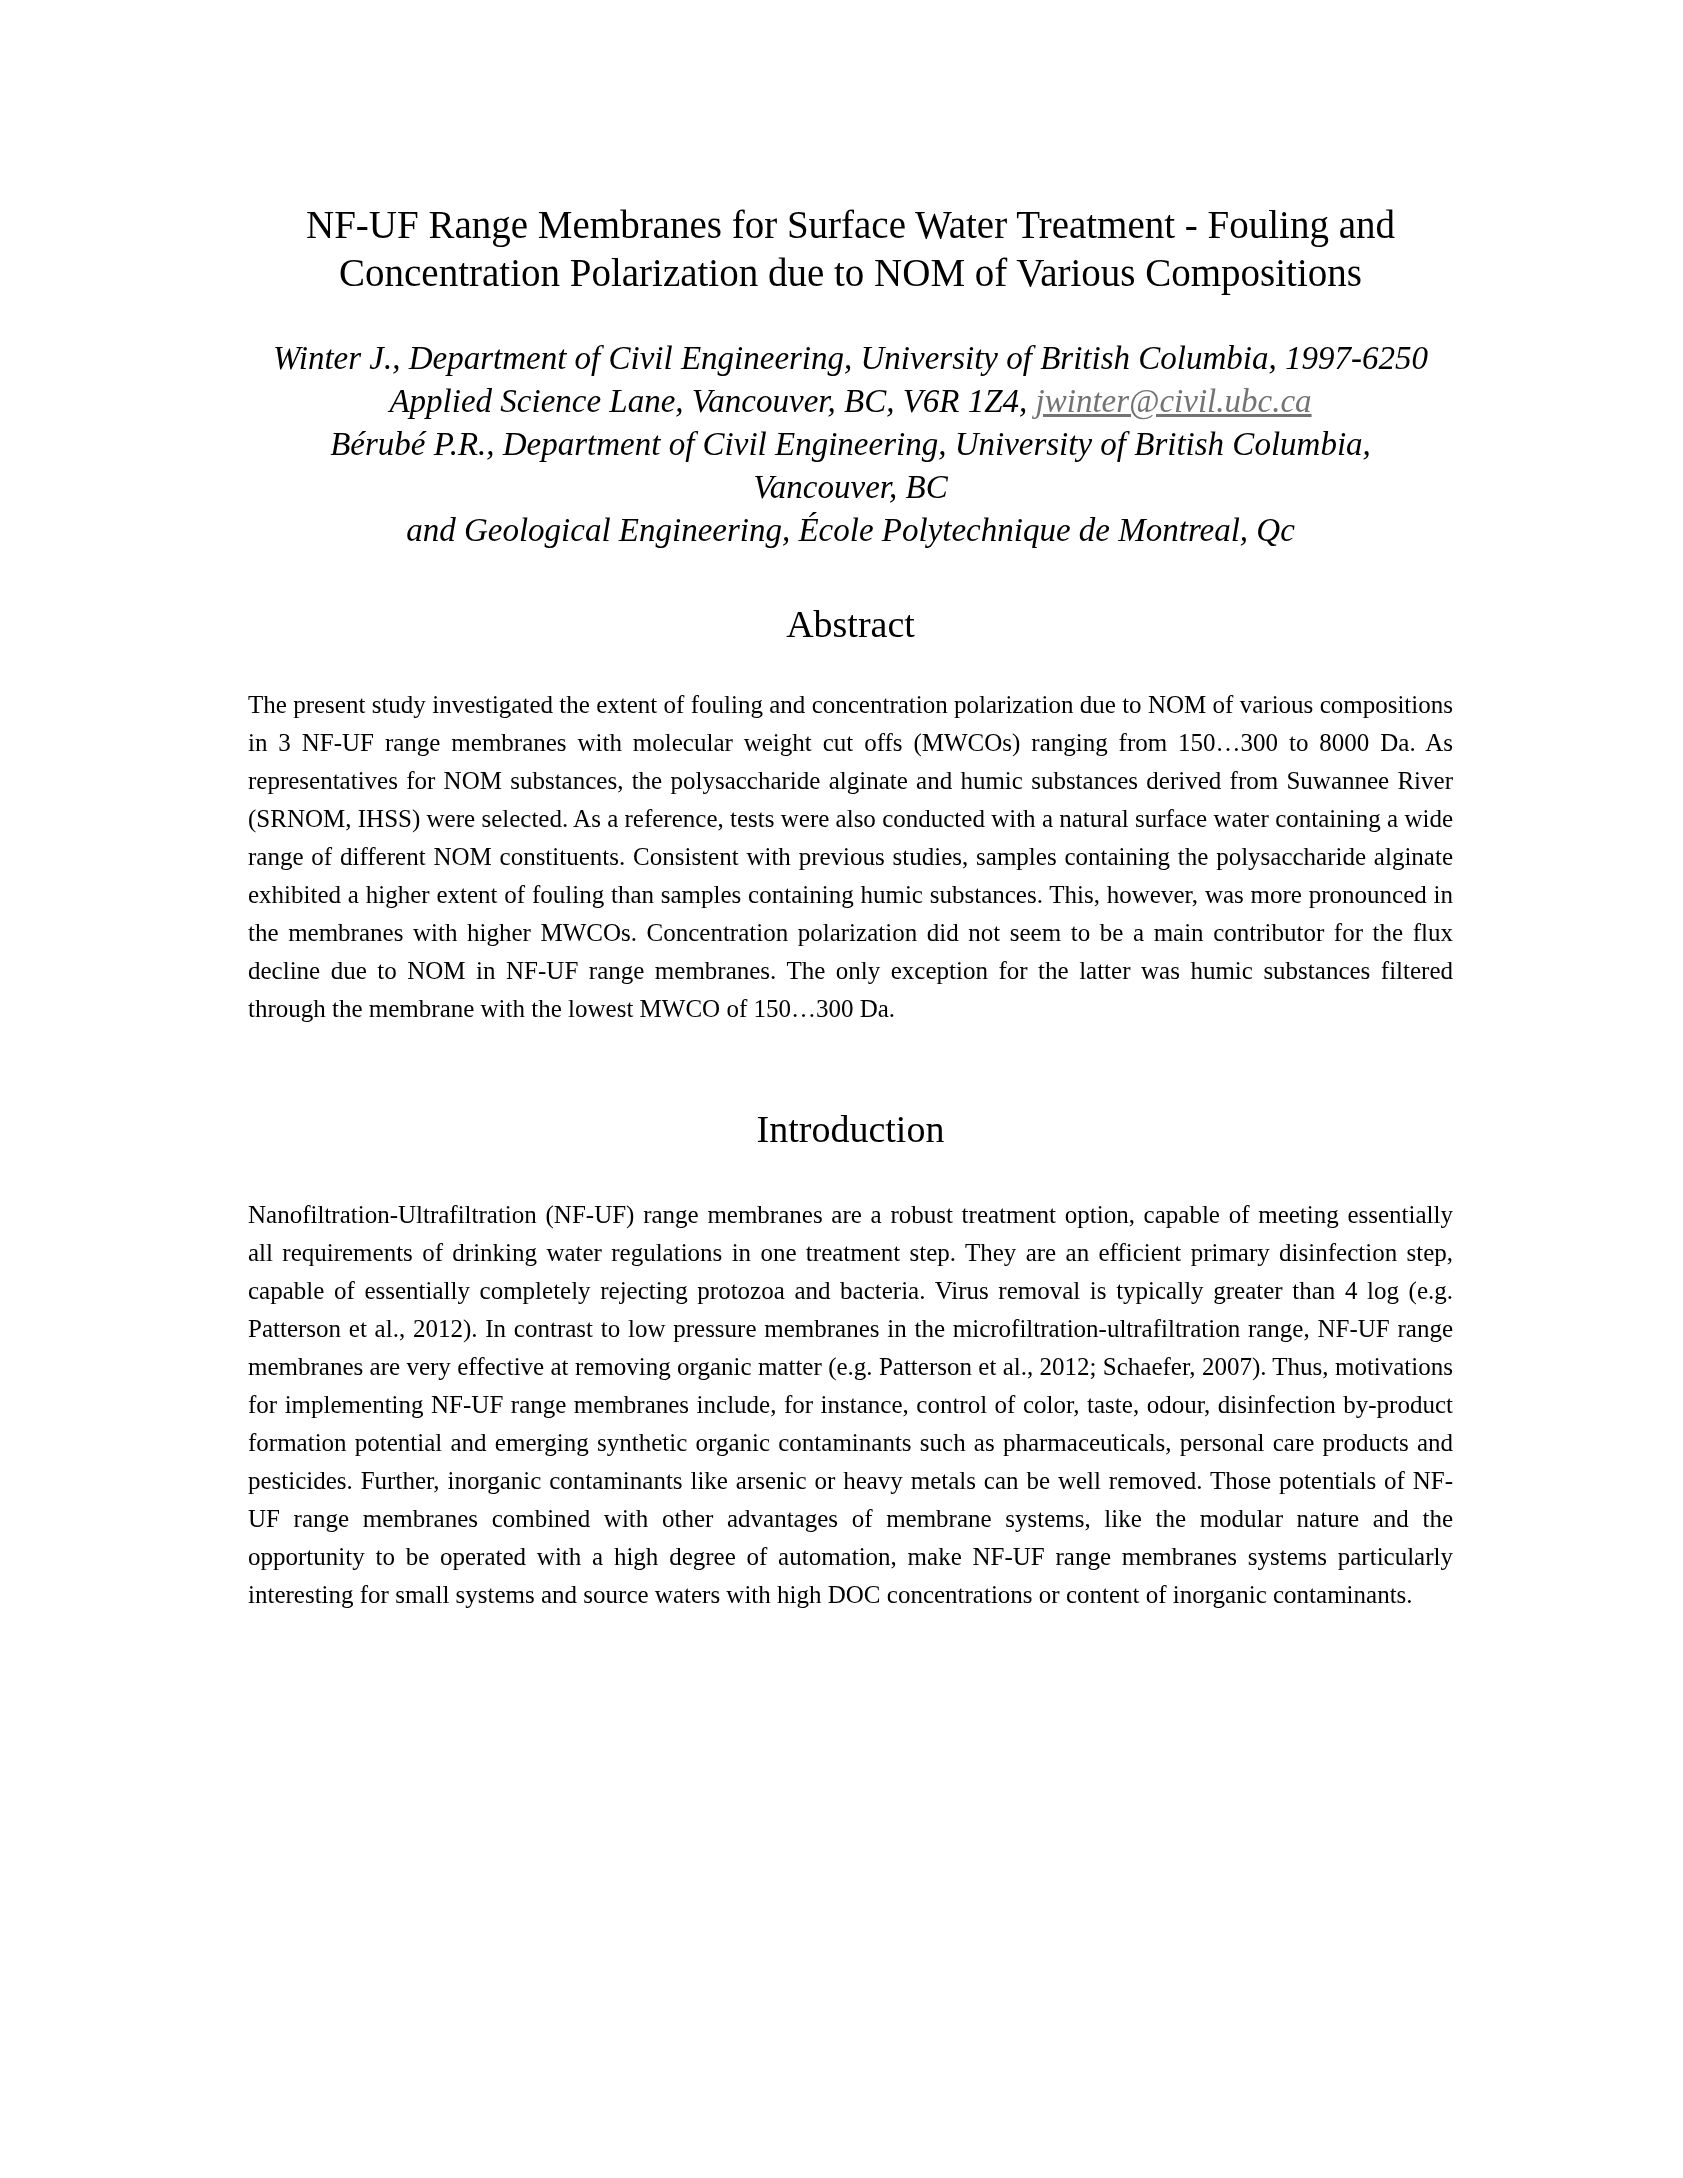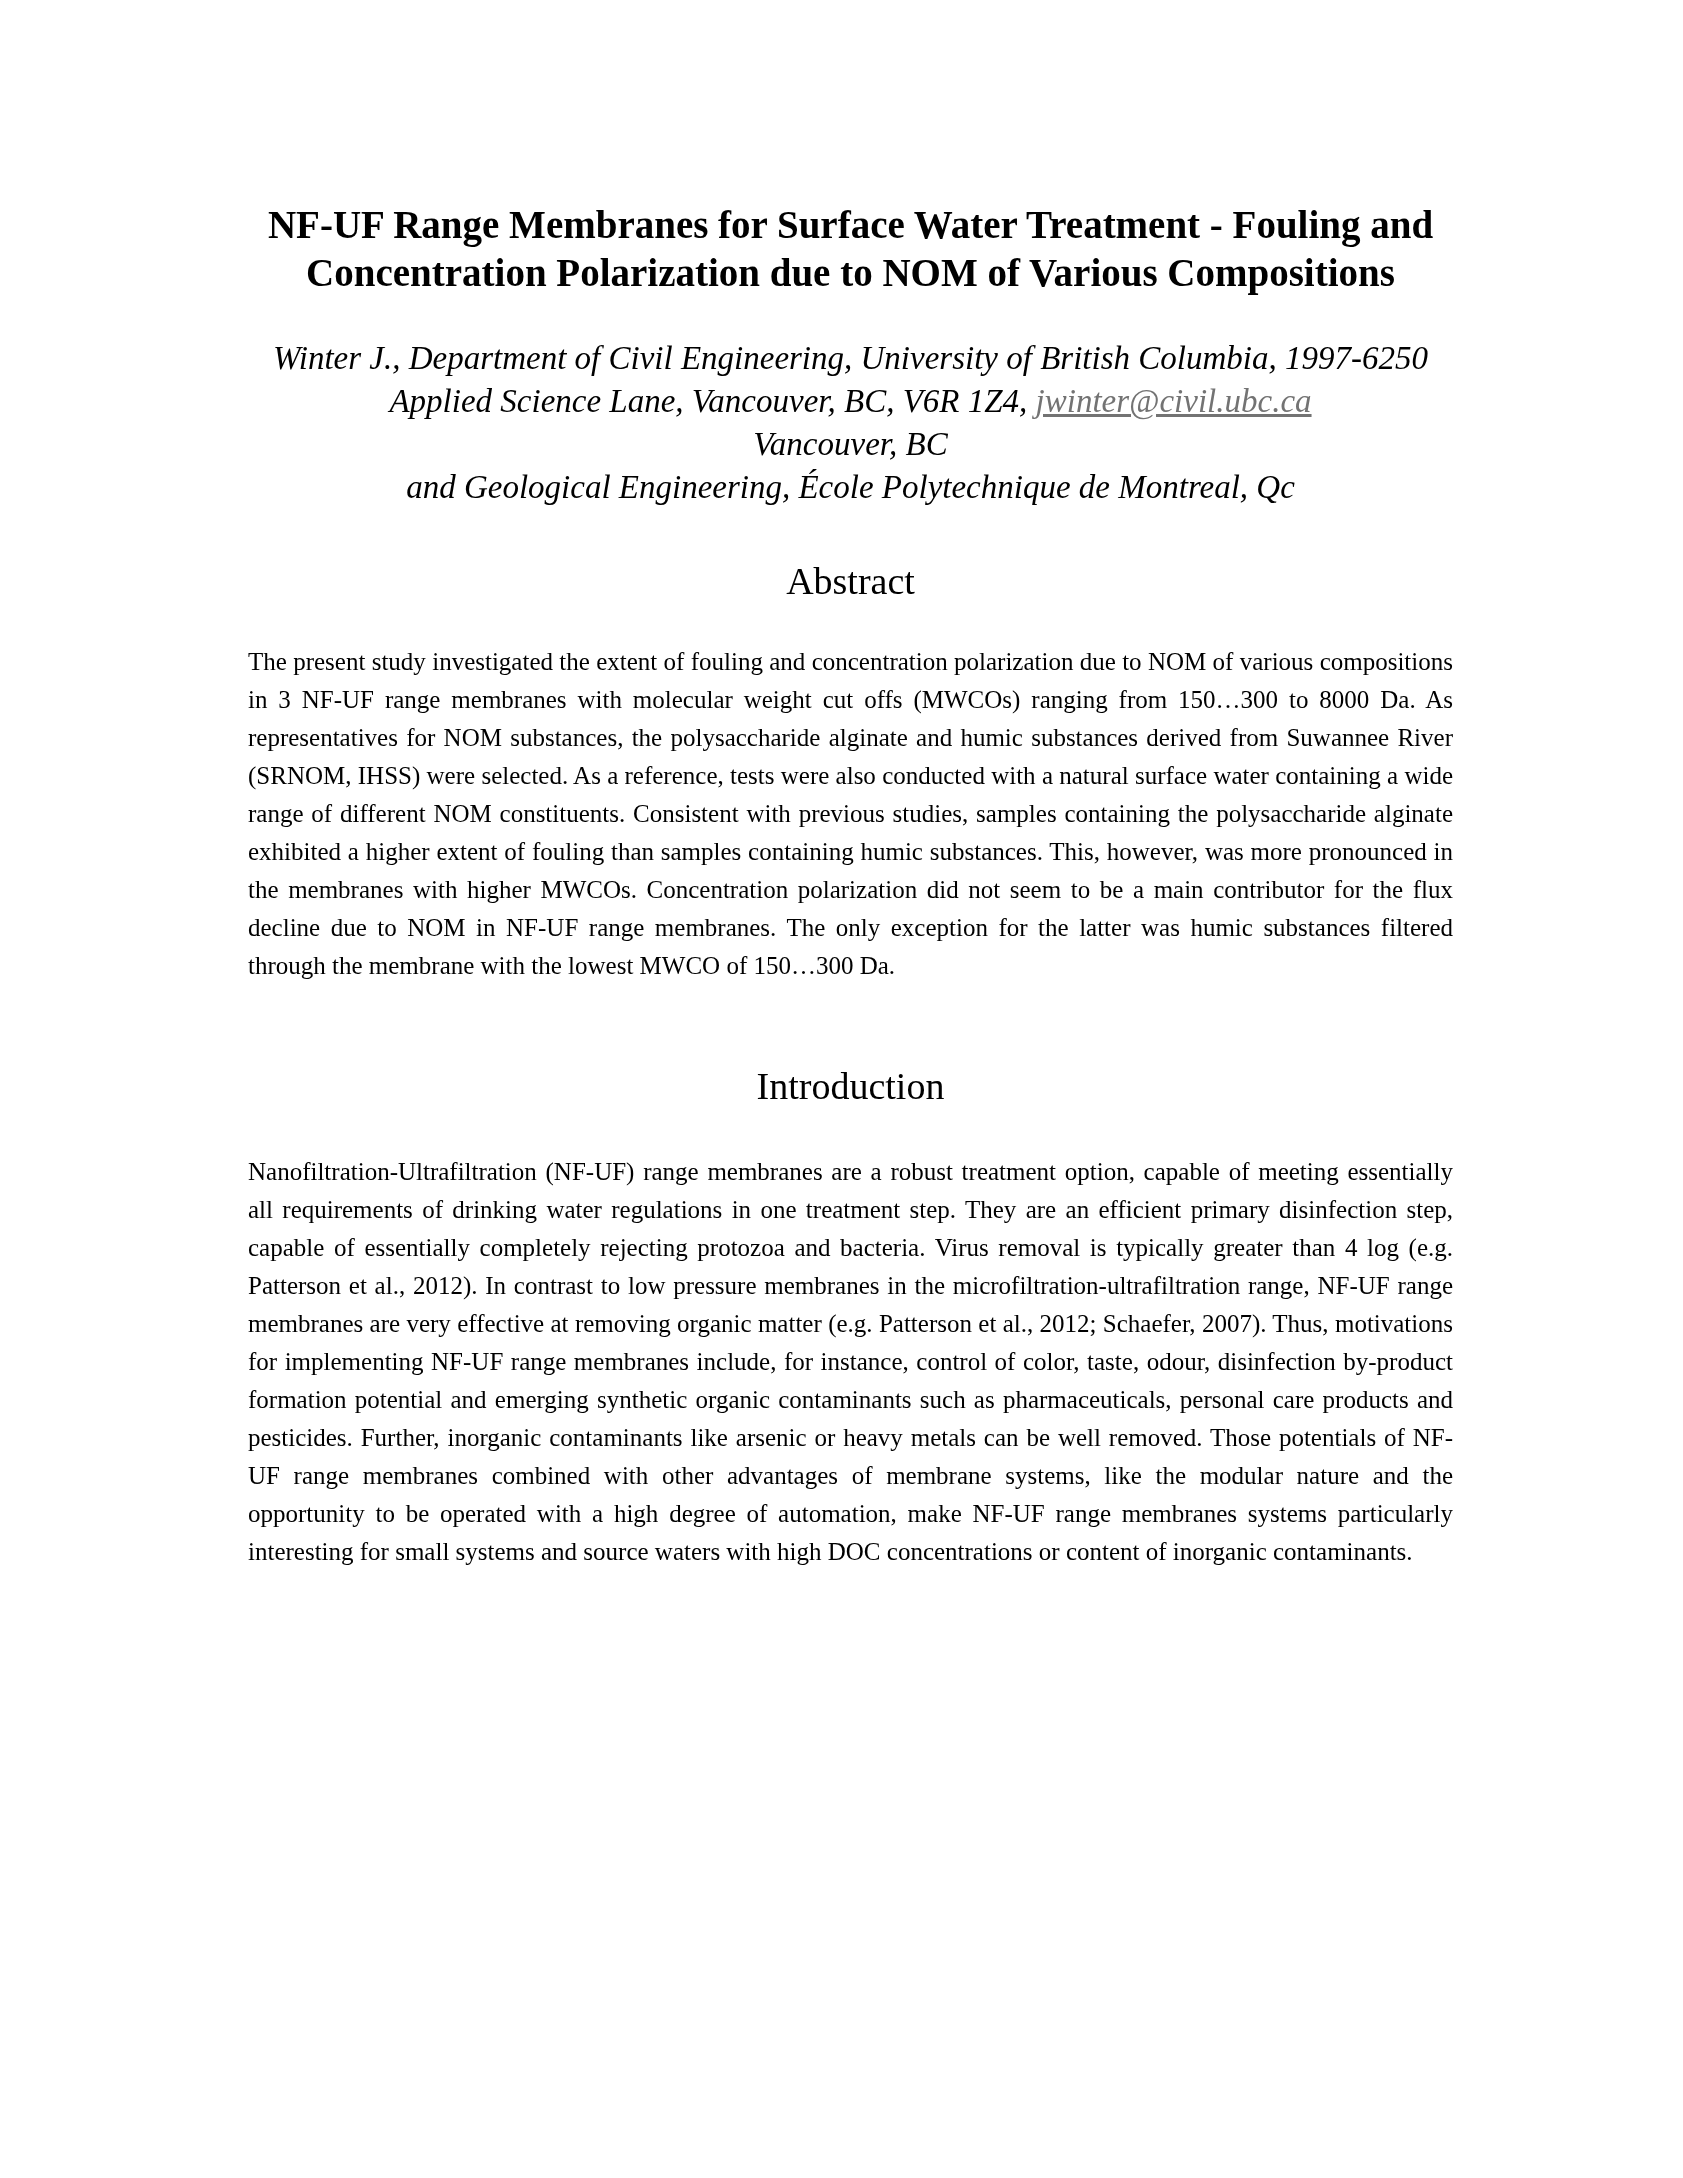--- a/index.html
+++ b/index.html
@@ -17,21 +17,21 @@
     overflow: hidden;
     box-sizing: border-box;
   }
   .content {
     box-sizing: border-box;
     padding: 201px 230px 0 248px; 
   }
   .title {
     margin: 0;
     font-size: 39px;
-    font-weight: bold;
+    font-weight: normal;
     line-height: 48px;
     text-align: center;
   }
   .title-line { display: block; }
   .authors {
     margin-top: 40px;
     font-style: italic;
     font-size: 33px;
     line-height: 43px;
     text-align: center;
@@ -66,20 +66,21 @@
   <div class="content">
 
     <h1 class="title">
       <span class="title-line">NF-UF Range Membranes for Surface Water Treatment - Fouling and</span>
       <span class="title-line">Concentration Polarization due to NOM of Various Compositions</span>
     </h1>
 
     <div class="authors">
       <span class="author-line">Winter J., Department of Civil Engineering, University of British Columbia, 1997-6250</span>
       <span class="author-line"><span>Applied Science Lane, Vancouver, BC, V6R 1Z4, </span><a href="#" class="email-link">jwinter@civil.ubc.ca</a></span>
+      <span class="author-line">Bérubé P.R., Department of Civil Engineering, University of British Columbia,</span>
       <span class="author-line">Vancouver, BC</span>
       <span class="author-line">and Geological Engineering, École Polytechnique de Montreal, Qc</span>
     </div>
 
     <h2 class="section-heading heading-abstract">Abstract</h2>
 
     <p class="body-text abstract-body">The present study investigated the extent of fouling and concentration polarization due to NOM of various compositions in 3 NF-UF range membranes with molecular weight cut offs (MWCOs) ranging from 150…300 to 8000 Da. As representatives for NOM substances, the polysaccharide alginate and humic substances derived from Suwannee River (SRNOM, IHSS) were selected. As a reference, tests were also conducted with a natural surface water containing a wide range of different NOM constituents. Consistent with previous studies, samples containing the polysaccharide alginate exhibited a higher extent of fouling than samples containing humic substances. This, however, was more pronounced in the membranes with higher MWCOs. Concentration polarization did not seem to be a main contributor for the flux decline due to NOM in NF-UF range membranes. The only exception for the latter was humic substances filtered through the membrane with the lowest MWCO of 150…300 Da.</p>
 
     <h2 class="section-heading heading-introduction">Introduction</h2>
 

